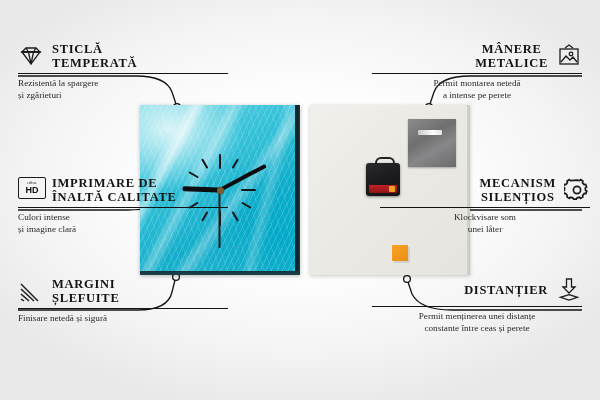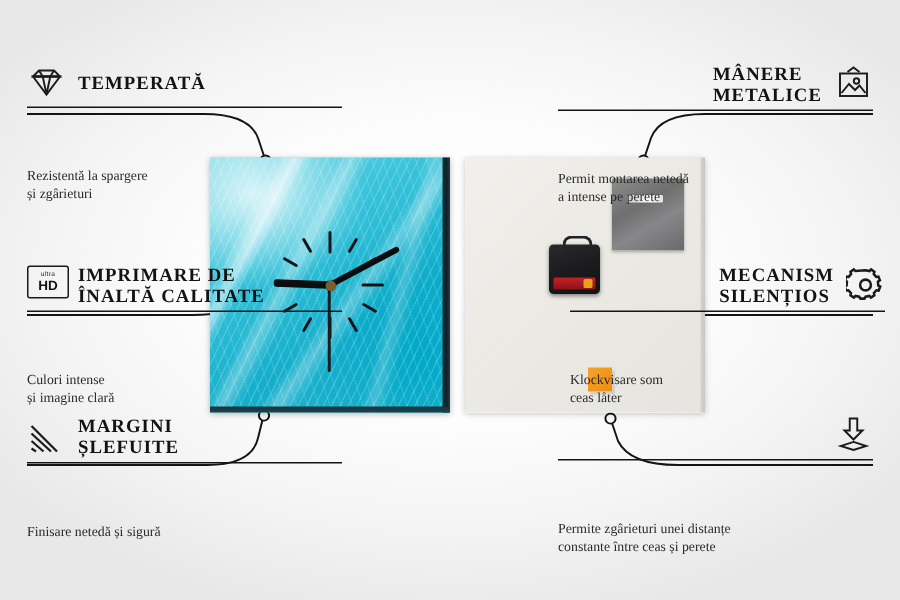--- a/index.html
+++ b/index.html
@@ -102,32 +102,32 @@
   }
   #foam-spacer{
     position:absolute;left:82px;top:140px;width:16px;height:16px;
     background:linear-gradient(140deg,#f6a228,#ee8d14);
     box-shadow:2px 2px 0 rgba(205,203,196,.85);
   }
 
   
   .feature{position:absolute;width:210px;}
   .feature.left{text-align:left;}
-  .feature.right{text-align:left;}
+  .feature.right{text-align:center;}
   .f-head{display:flex;align-items:center;gap:8px;padding-bottom:3px;}
   .feature.right .f-head{flex-direction:row-reverse;}
   .f-icon{flex:0 0 auto;width:26px;height:26px;position:relative;color:#1c1c1c;}
   .f-title{
     font-family:"Liberation Serif", serif;
     font-size:12.5px;font-weight:bold;letter-spacing:.7px;
     color:#131313;line-height:1.12;text-transform:uppercase;
   }
   .f-sub{
     font-family:"Liberation Serif", serif;
-    font-size:9.2px;color:#2a2a2a;line-height:1.32;padding-top:3px;margin-top:36px;
+    font-size:9.2px;color:#2a2a2a;line-height:1.32;padding-top:3px;
   }
   .f-rule{height:1px;background:#141414;width:100%;}
 
   .hd-badge{
     width:26px;height:20px;border:1.4px solid #1b1b1b;border-radius:2px;
     display:flex;flex-direction:column;align-items:center;justify-content:center;
     font-family:"Liberation Sans", sans-serif;line-height:1;
   }
   .hd-badge .u{font-size:4.4px;letter-spacing:.2px;color:#1b1b1b;}
   .hd-badge .h{font-size:9px;font-weight:bold;color:#111;margin-top:.5px;}
@@ -230,20 +230,21 @@
     <div class="f-head">
       <div class="f-icon">
         <svg viewBox="0 0 26 26" width="26" height="26" fill="none" stroke="#1c1c1c" stroke-width="1.3">
           <path d="M4 9 L13 21 L22 9 Z"></path>
           <path d="M4 9 L8 5 H18 L22 9 Z"></path>
           <path d="M8 5 L10.5 9 L13 21 L15.5 9 L18 5"></path>
           <path d="M4 9 H22"></path>
         </svg>
       </div>
       <div>
+        <div class="f-title">STICLĂ</div>
         <div class="f-title">TEMPERATĂ</div>
       </div>
     </div>
     <div class="f-rule"></div>
     <div class="f-sub">
       <div>Rezistentă la spargere</div>
       <div>și zgârieturi</div>
     </div>
   </div>
 
@@ -319,35 +320,36 @@
         </svg>
       </div>
       <div>
         <div class="f-title">MECANISM</div>
         <div class="f-title">SILENȚIOS</div>
       </div>
     </div>
     <div class="f-rule"></div>
     <div class="f-sub">
       <div>Klockvisare som</div>
-      <div>ceas låter</div>
+      <div>unei låter</div>
     </div>
   </div>
 
   <div class="feature right" style="left:372px;top:277px;">
     <div class="f-head">
       <div class="f-icon">
         <svg viewBox="0 0 26 26" width="26" height="26" fill="none" stroke="#1c1c1c" stroke-width="1.3">
           <path d="M10.5 2 H15.5 V10 H19 L13 16 L7 10 H10.5 Z"></path>
           <path d="M13 17.6 L21.5 20.3 L13 23 L4.5 20.3 Z"></path>
         </svg>
       </div>
       <div>
-      </div>
-    </div>
-    <div class="f-rule"></div>
-    <div class="f-sub">
-      <div>Permite zgârieturi unei distanțe</div>
+        <div class="f-title">DISTANȚIER</div>
+      </div>
+    </div>
+    <div class="f-rule"></div>
+    <div class="f-sub">
+      <div>Permit menținerea unei distanțe</div>
       <div>constante între ceas și perete</div>
     </div>
   </div>
 
 </div>
 
 </body></html>

